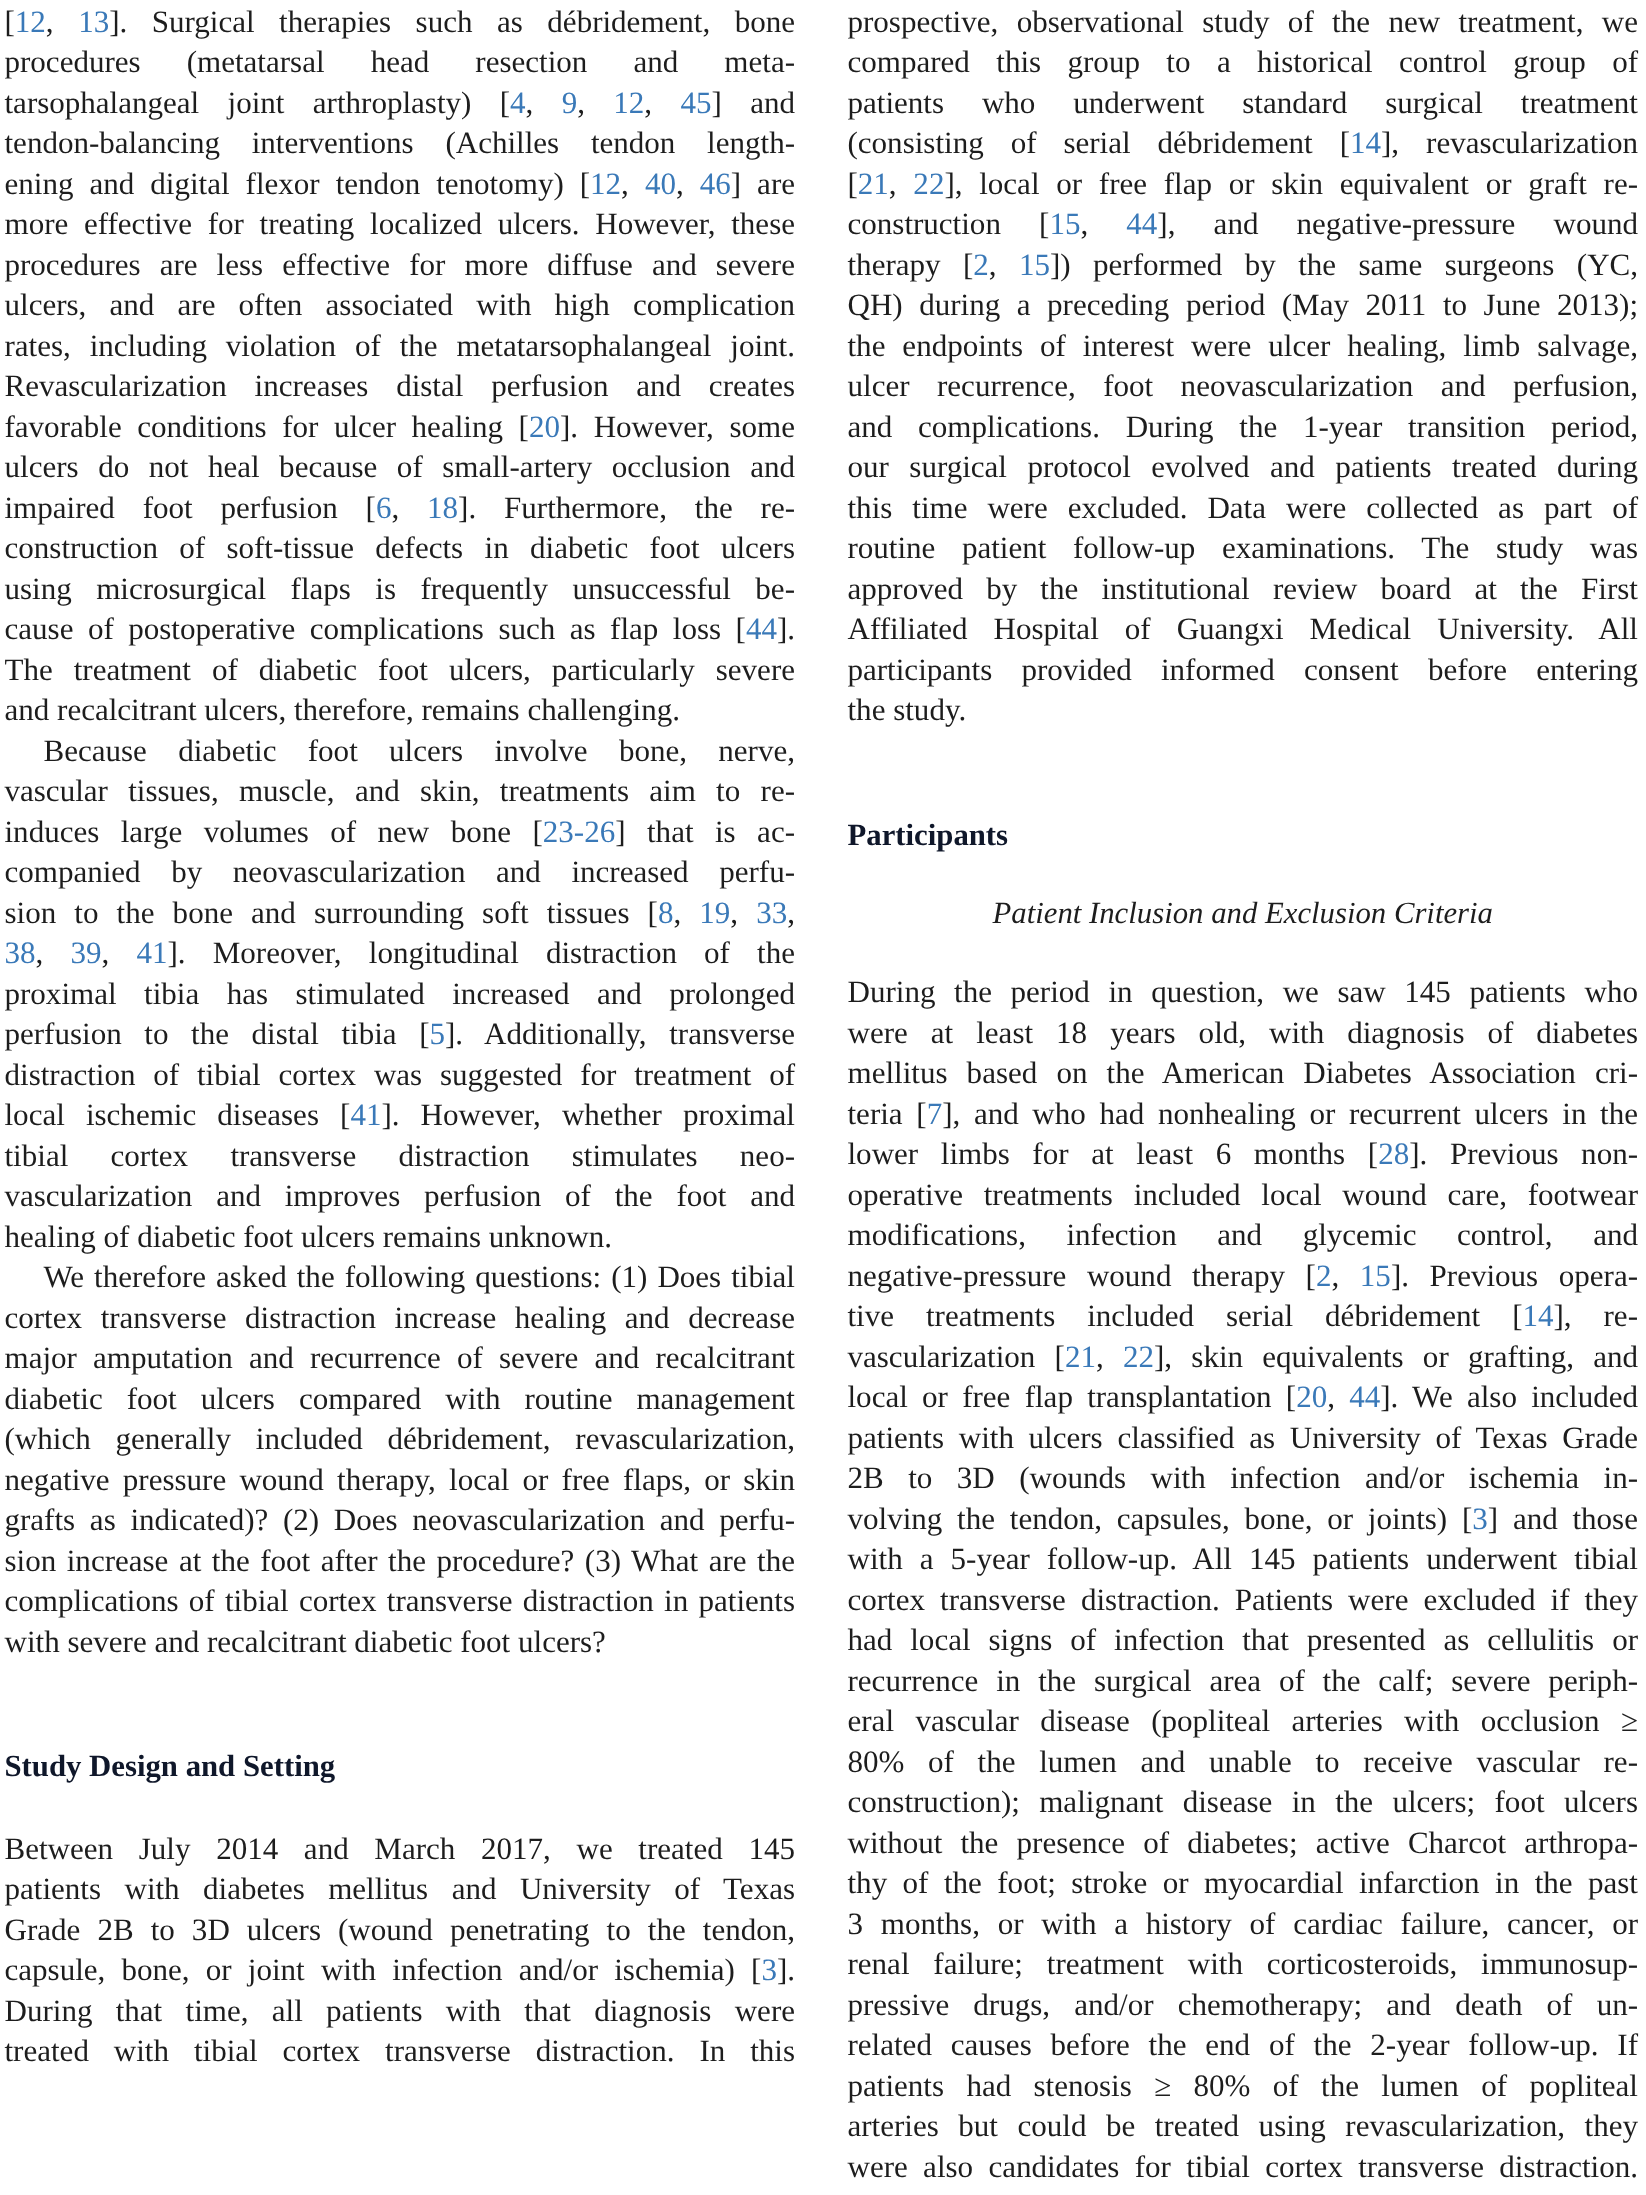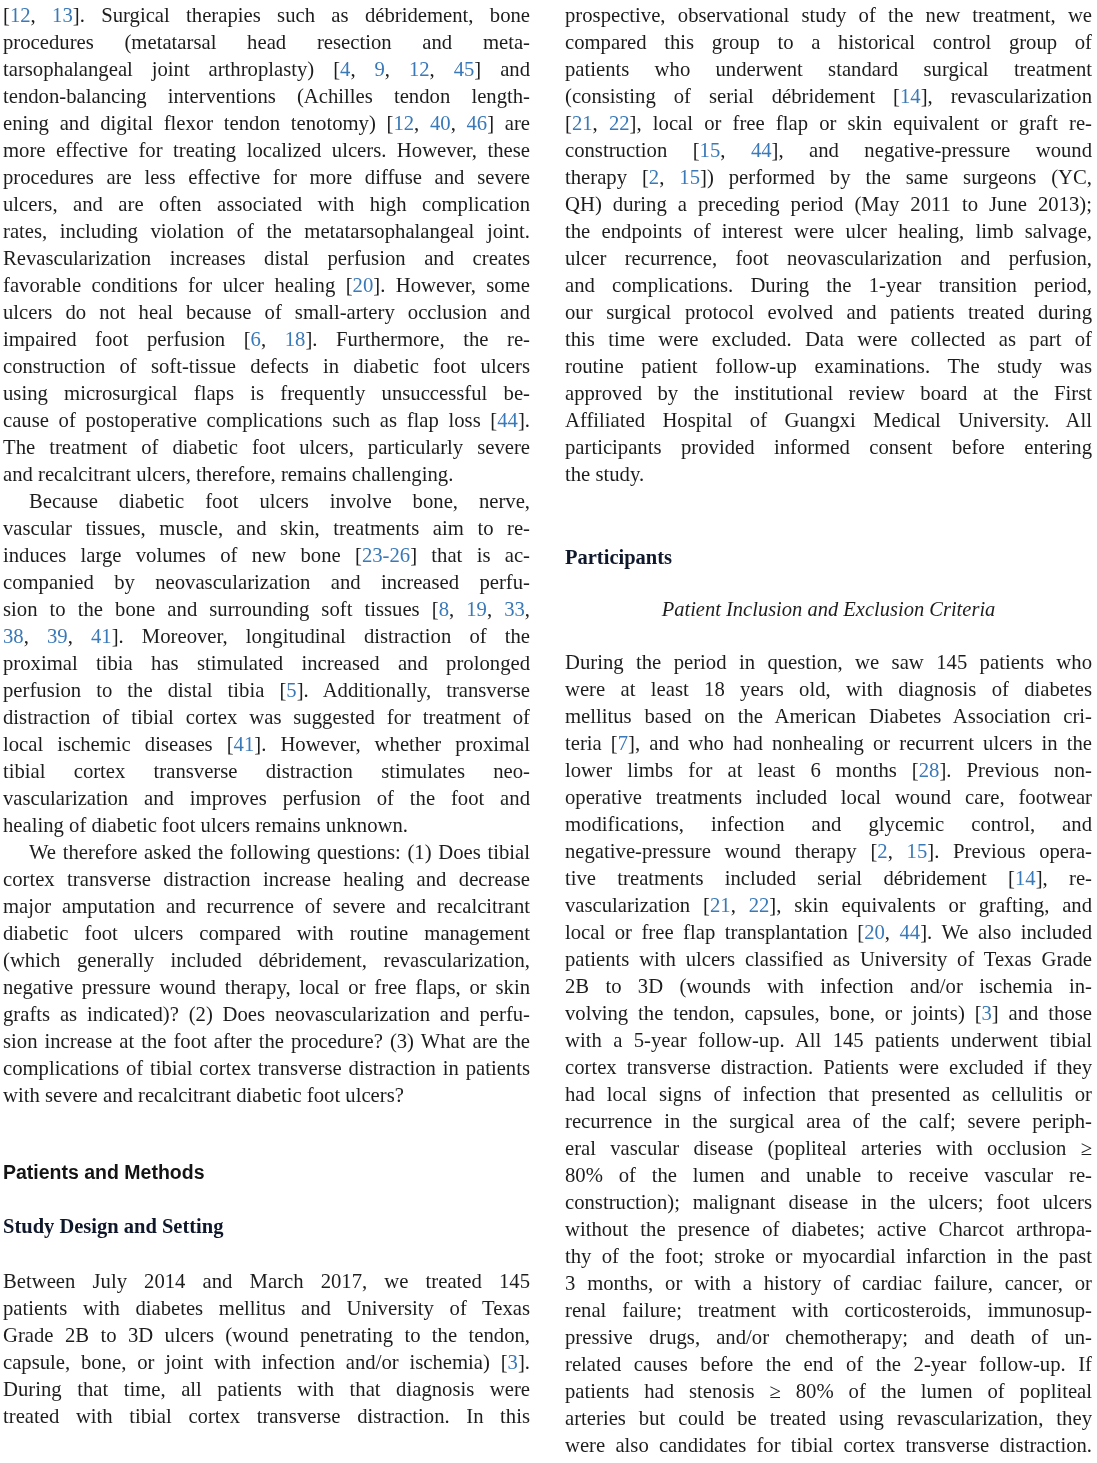--- a/index.html
+++ b/index.html
@@ -105,21 +105,20 @@
         <div class="line">cortex transverse distraction increase healing and decrease</div>
         <div class="line">major amputation and recurrence of severe and recalcitrant</div>
         <div class="line">diabetic foot ulcers compared with routine management</div>
         <div class="line">(which generally included débridement, revascularization,</div>
         <div class="line">negative pressure wound therapy, local or free flaps, or skin</div>
         <div class="line">grafts as indicated)? (2) Does neovascularization and perfu-</div>
         <div class="line">sion increase at the foot after the procedure? (3) What are the</div>
         <div class="line">complications of tibial cortex transverse distraction in patients</div>
         <div class="line endline">with severe and recalcitrant diabetic foot ulcers?</div>
       </div>
-      <div class="block-section-heading">Patients and Methods</div>
       <div class="block-subsection-heading">Study Design and Setting</div>
       <div class="block-paragraph">
         <div class="line">Between July 2014 and March 2017, we treated 145</div>
         <div class="line">patients with diabetes mellitus and University of Texas</div>
         <div class="line">Grade 2B to 3D ulcers (wound penetrating to the tendon,</div>
         <div class="line">capsule, bone, or joint with infection and/or ischemia) [<span class="cite">3</span>].</div>
         <div class="line">During that time, all patients with that diagnosis were</div>
         <div class="line">treated with tibial cortex transverse distraction. In this</div>
       </div>
     </div>

